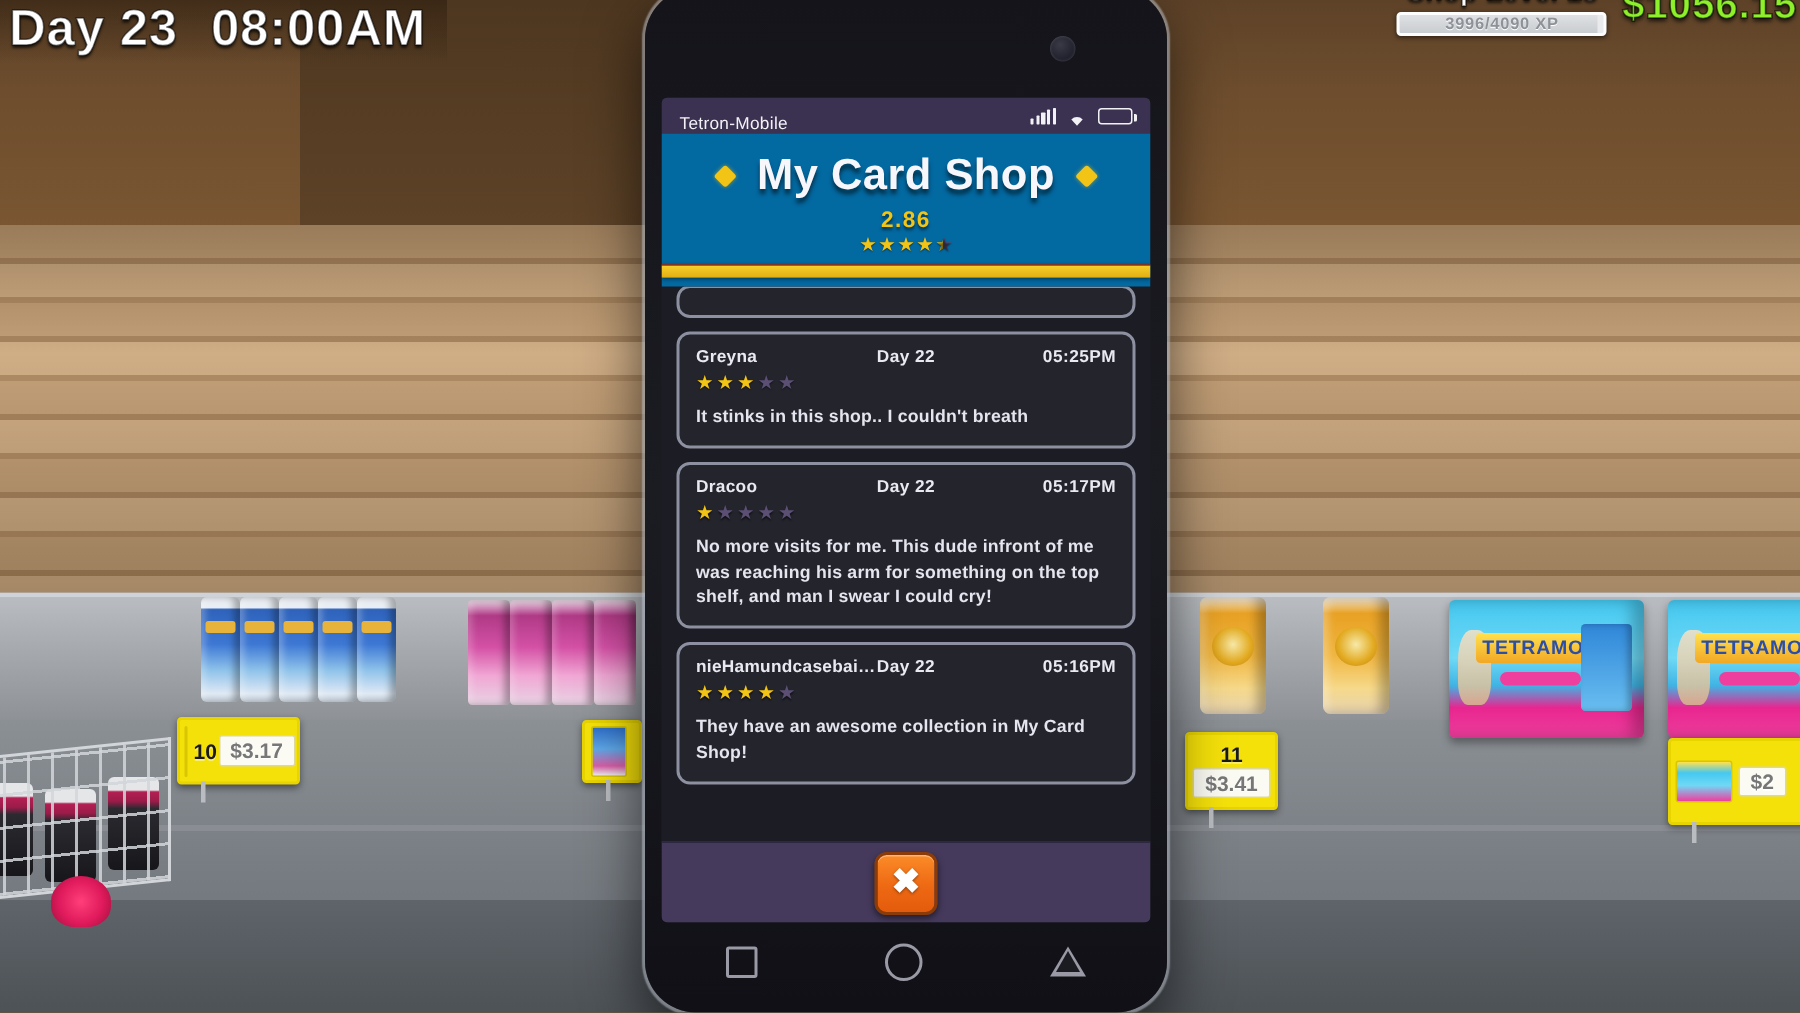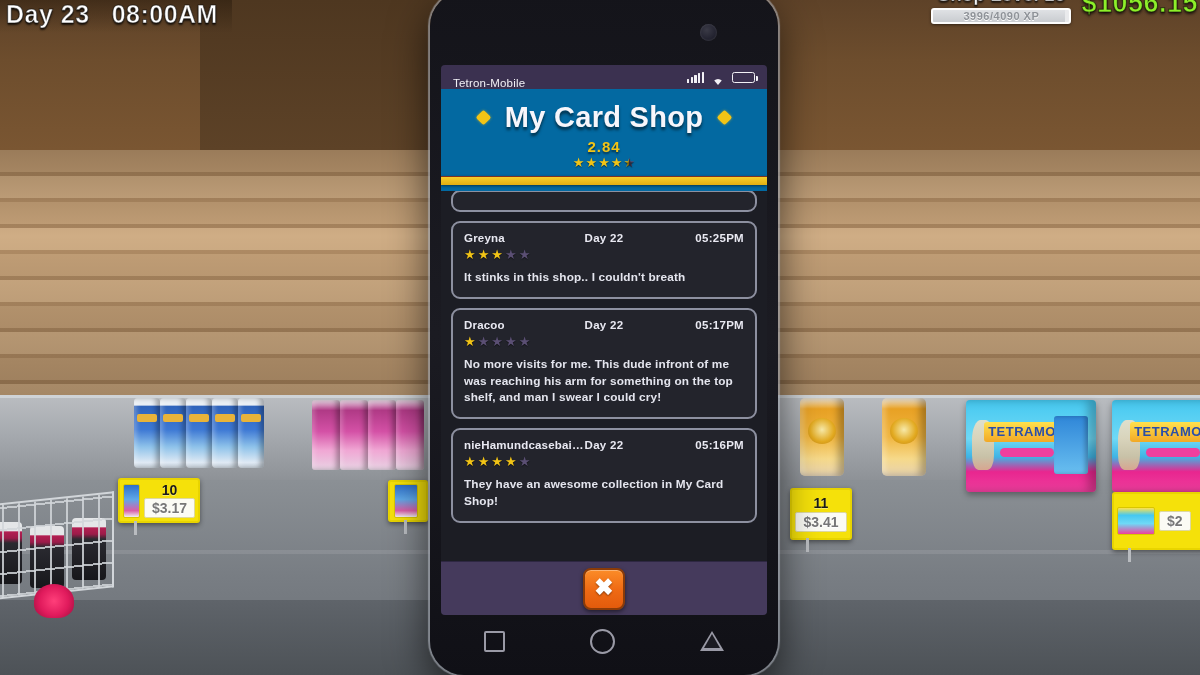--- a/index.html
+++ b/index.html
@@ -127,21 +127,21 @@
   .pricetag .pt-thumb{
     width:24px; height:34px;
     background:linear-gradient(180deg,#2f6fc9,#5fa8e8 45%,#d95fa8 80%,#f0f0f0);
     border-radius:2px;
     border:1px solid #d9c600;
   }
   .pricetag .pt-thumb.box{
     width:38px; height:28px;
     background:linear-gradient(180deg,#ffe14d 0%,#45c8f0 28%,#6fd9f6 60%,#ef3f9e 100%);
   }
-  .pricetag .pt-right{ display:flex; flex-direction:column; align-items:center; gap:1px; }
+  .pricetag .pt-right{ display:flex; flex-direction:row; align-items:center; gap:1px; }
   .pricetag .pt-qty{
     font-size:14px; font-weight:bold; color:#1a1a1a;
     text-shadow:0 1px 0 rgba(255,255,255,.4);
     line-height:1;
   }
   .pricetag .pt-price{
     background:#fbfbf4; border:1px solid #ddd8a0; border-radius:2px;
     font-size:14px; font-weight:bold; color:#777;
     padding:1px 7px; line-height:1.15;
     text-shadow:0 1px 0 #fff;
@@ -178,21 +178,21 @@
   }
 
   
   .hud-left{
     position:absolute; left:0; top:-2px;
     display:flex; gap:22px; align-items:center;
     padding:2px 14px 4px 6px;
     background:linear-gradient(180deg,rgba(40,26,12,.55),rgba(40,26,12,0));
   }
   .hud-left span{
-    font-size:25px; font-weight:bold; color:#fff;
+    font-size:34px; font-weight:bold; color:#fff;
     -webkit-text-stroke:1px rgba(0,0,0,.55);
     text-shadow:0 2px 2px rgba(0,0,0,.7);
     letter-spacing:.5px;
   }
   .hud-right{
     position:absolute; right:0; top:-16px;
     display:flex; align-items:flex-start; gap:10px;
   }
   .hud-level{ display:flex; flex-direction:column; align-items:center; }
   .hud-level .lvl-text{
@@ -541,21 +541,21 @@
         <div class="ic-battery"></div>
       </div>
     </div>
 
     <div class="app-header">
       <div class="app-title-row">
         <div class="diamond"></div>
         <div class="app-title">My Card Shop</div>
         <div class="diamond"></div>
       </div>
-      <div class="rating-num">2.84</div>
+      <div class="rating-num">2.86</div>
       <div class="stars-row" id="headerStars">
           <span class="star">★</span>
           <span class="star">★</span>
           <span class="star">★</span>
           <span class="star">★</span>
           <span class="star half">★</span>
         </div>
       <div class="yellow-divider"></div>
     </div>
 

